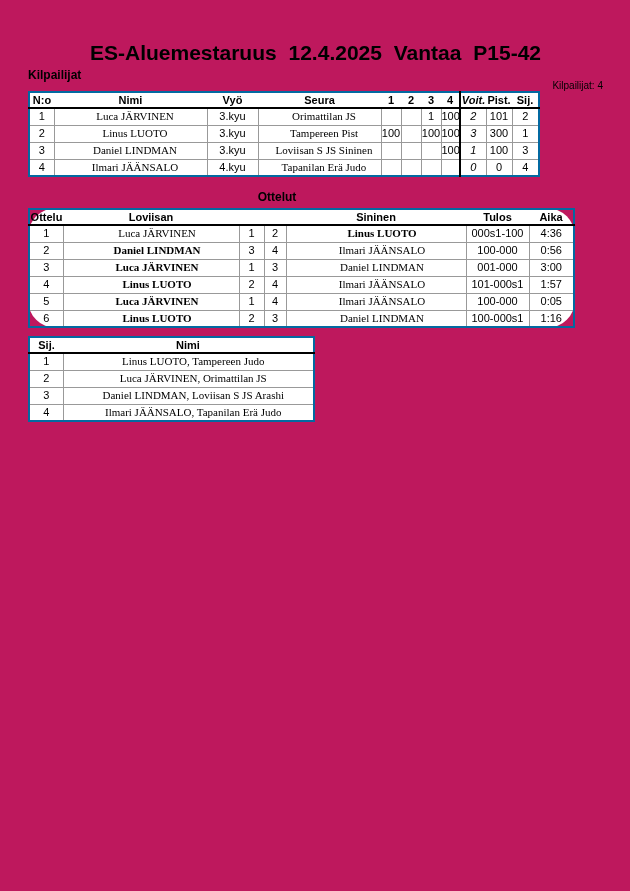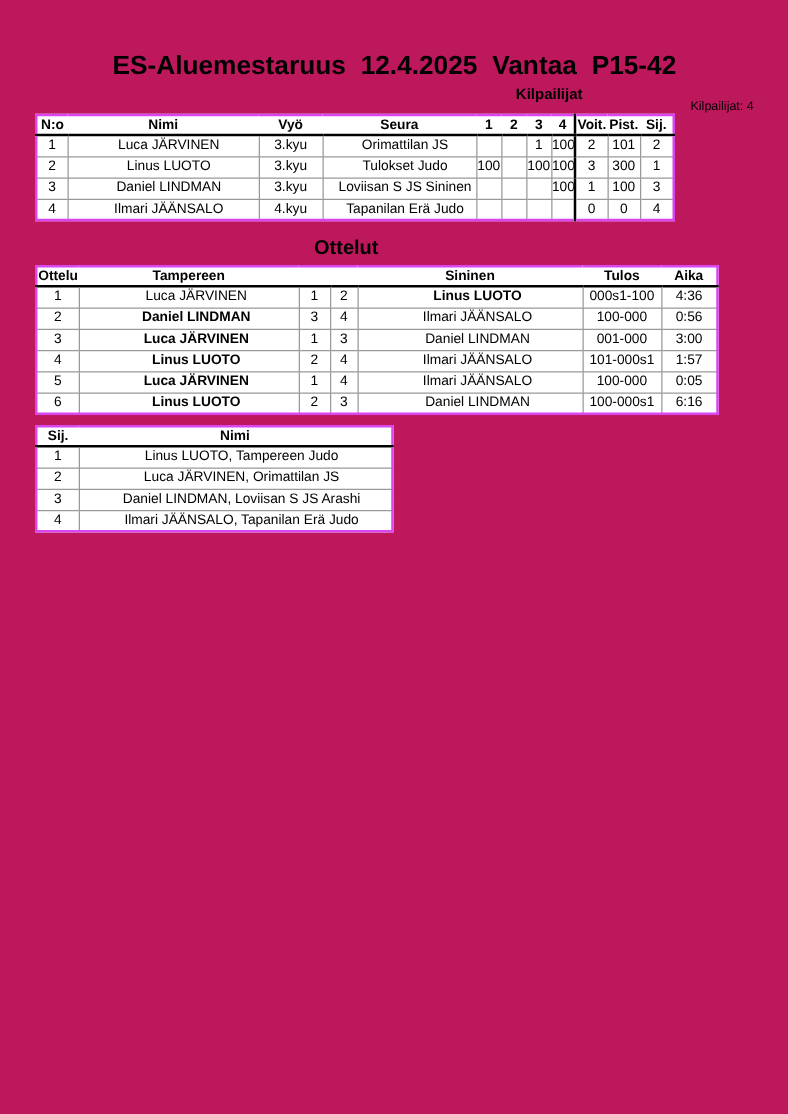--- a/index.html
+++ b/index.html
@@ -21,60 +21,60 @@
     text-align:center;
     font-size:21px;
     font-weight:bold;
     line-height:22px;
     word-spacing:6px;
     white-space:nowrap;
   }
   .subhead { position:relative; width:575px; height:14px; margin-top:4px; }
   .sec-kilp {
     position:absolute; left:0; top:0; width:438px;
-    text-align:right; font-size:12px; font-weight:bold;
+    text-align:left; font-size:12px; font-weight:bold;
   }
   .count {
     position:absolute; right:0; top:12px; font-size:10px;
   }
   table.t {
     border-collapse:collapse;
     table-layout:fixed;
-    border:2px solid #d946ef;
+    border:2px solid #0369a1;
     background:#fff;
     padding-left:29px;
   }
   table.t th {
     border:0 none;
     border-bottom:2px solid #000;
     font-size:11px; font-weight:bold;
     height:16px; line-height:13px;
     text-align:center; padding:0;
     white-space:nowrap; overflow:hidden;
   }
   table.t td {
     border:1px solid #999;
     font-size:11px;
     height:17px; line-height:13px;
     text-align:center; padding:0;
     white-space:nowrap; overflow:hidden;
   }
   th.hl { text-align:left; padding-left:2px; }
-  td.l { text-align:left; }
+  td.l { text-align:left;font-family:Liberation Serif, serif; }
   .p9  { padding-left:9px !important; }
   .p10 { padding-left:10px !important; }
   .p12 { padding-left:12px !important; }
   .b { font-weight:bold; }
-  .thick { border-left:2px solid #000 !important; }
+  .thick { border-left:2px solid #000 !important;font-style:italic; }
   .t1 { width:510px; margin-top:9px; }
-  .t2 { width:545px; margin-top:4px; }
+  .t2 { width:545px; margin-top:4px;border-radius:28px; }
   .t3 { width:285px; margin-top:8px; }
   .h-ottelut {
     margin-top:13px; width:498px; text-align:center;
-    font-size:16px; font-weight:bold;
+    font-size:12px; font-weight:bold;
   }
   .h-tulokset {
     margin-top:10px; width:306px; text-align:center;
     font-size:12px; font-weight:bold;
   }
 </style>
 </head>
 <body>
 
 <div class="page">
@@ -126,21 +126,21 @@
           <td>1</td>
           <td>100</td>
           <td class="thick">2</td>
           <td>101</td>
           <td>2</td>
         </tr>
         <tr>
           <td>2</td>
           <td class="l p9">Linus LUOTO</td>
           <td>3.kyu</td>
-          <td class="l p9">Tulokset Judo</td>
+          <td class="l p9">Tampereen Pist</td>
           <td>100</td>
           <td></td>
           <td>100</td>
           <td>100</td>
           <td class="thick">3</td>
           <td>300</td>
           <td>1</td>
         </tr>
         <tr>
           <td>3</td>
@@ -179,21 +179,21 @@
         <col style="width:176px">
         <col style="width:25px">
         <col style="width:22px">
       <col style="width:180px">
         <col style="width:63px">
         <col style="width:45px">
     </colgroup>
     <thead>
       <tr>
         <th class="hl">Ottelu</th>
-        <th>Tampereen</th>
+        <th>Loviisan</th>
         <th></th>
         <th></th>
         <th>Sininen</th>
         <th>Tulos</th>
         <th>Aika</th>
       </tr>
     </thead>
     <tbody>
         <tr>
           <td>1</td>
@@ -240,21 +240,21 @@
           <td>100-000</td>
           <td>0:05</td>
         </tr>
         <tr>
           <td>6</td>
           <td class="l p12 b">Linus LUOTO</td>
           <td>2</td>
           <td>3</td>
           <td class="l p12">Daniel LINDMAN</td>
           <td>100-000s1</td>
-          <td>6:16</td>
+          <td>1:16</td>
         </tr>
       </tbody>
   </table>
 
 
   <table class="t t3">
     <colgroup>
       <col style="width:34px">
         <col style="width:251px">
     </colgroup>

